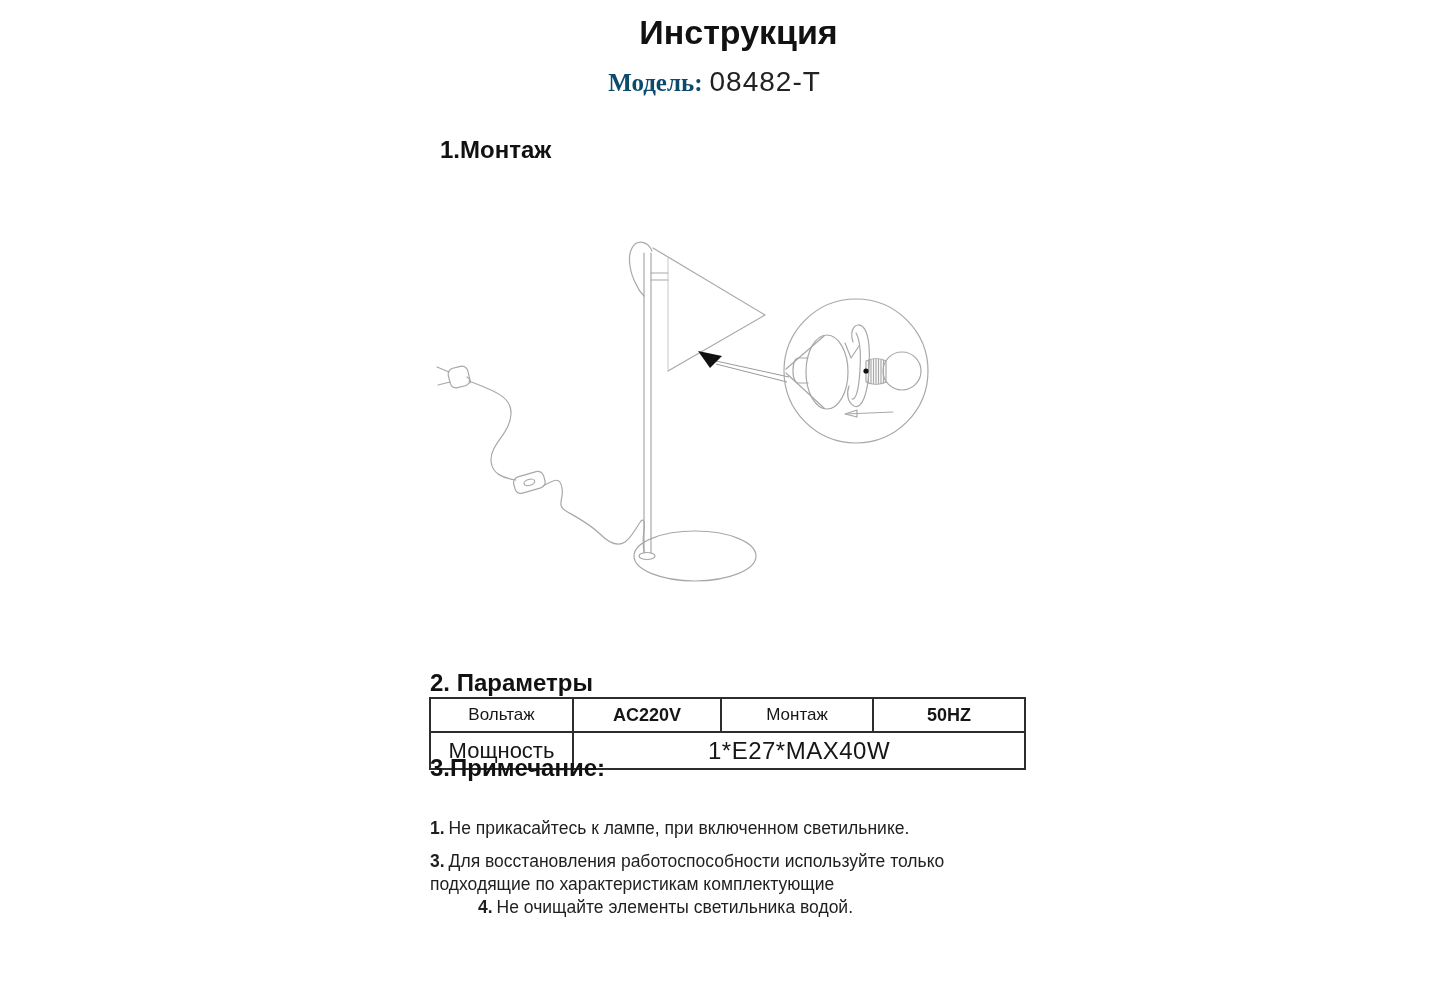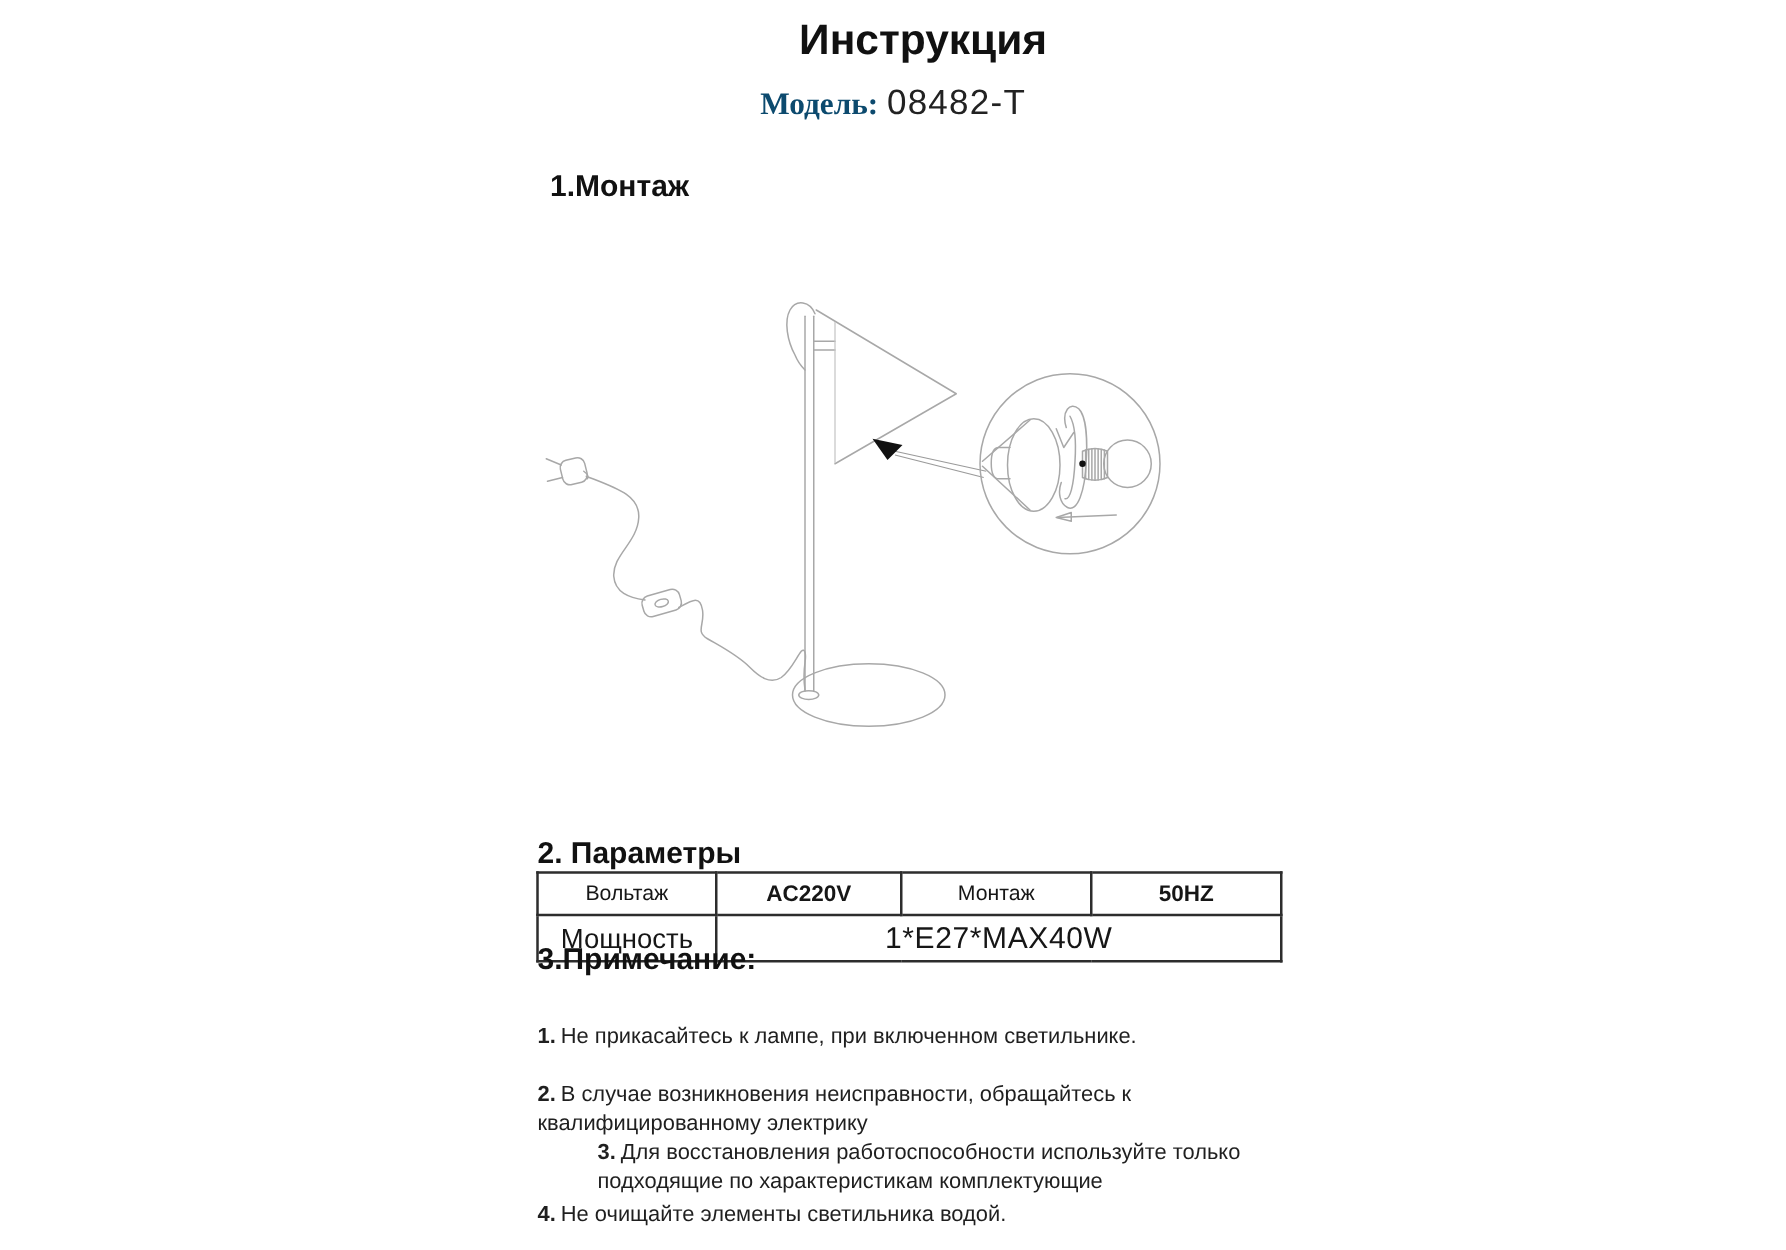--- a/index.html
+++ b/index.html
@@ -34,21 +34,21 @@
   .col1{width:141px;} .col2{width:146px;} .col3{width:150px;} .col4{width:150px;}
   tr.r1 td{height:32px;}
   tr.r2 td{height:35px;}
   td.bold-val{font-weight:700;font-size:18px;}
   td.big-label{font-size:22px;}
   td.power-val{font-size:24px;letter-spacing:.5px;text-align:center;padding-right:100px;}
 
   
   .notes{left:430px;top:817px;width:600px;font-size:17.5px;line-height:23px;color:#1f1f1f;}
   .notes p{margin:0;}
-  .notes p:nth-child(1){margin-bottom:24px;}
+  .notes p:nth-child(1){margin-bottom:10px;}
   .notes p:nth-child(2){margin-bottom:0px;}
   .notes p:nth-child(3){margin-bottom:4px;margin-left:48px;}
   .note-num{font-weight:700;margin-right:4px;}
 </style>
 </head>
 <body>
 
 <div class="abs doc-title">Инструкция</div>
 <div class="abs model-line">
   <span class="model-label">Модель:</span><span class="model-value">08482-T</span>
@@ -145,16 +145,15 @@
     <td class="col1 big-label">Мощность</td>
     <td class="power-val" colspan="3">1*E27*MAX40W</td>
   </tr>
 </tbody>
   </table>
 
 <div class="abs sec-heading h-notes">3.Примечание:</div>
 
 <div class="abs notes">
   <p><span class="note-num">1.</span><span>Не прикасайтесь к лампе, при включенном светильнике.</span></p>
-  <p><span class="note-num">2.</span><span>В случае возникновения неисправности, обращайтесь к квалифицированному электрику</span></p>
   <p><span class="note-num">3.</span><span>Для восстановления работоспособности используйте только подходящие по характеристикам комплектующие</span></p>
   <p><span class="note-num">4.</span><span>Не очищайте элементы светильника водой.</span></p>
 </div>
 
 </body></html>

